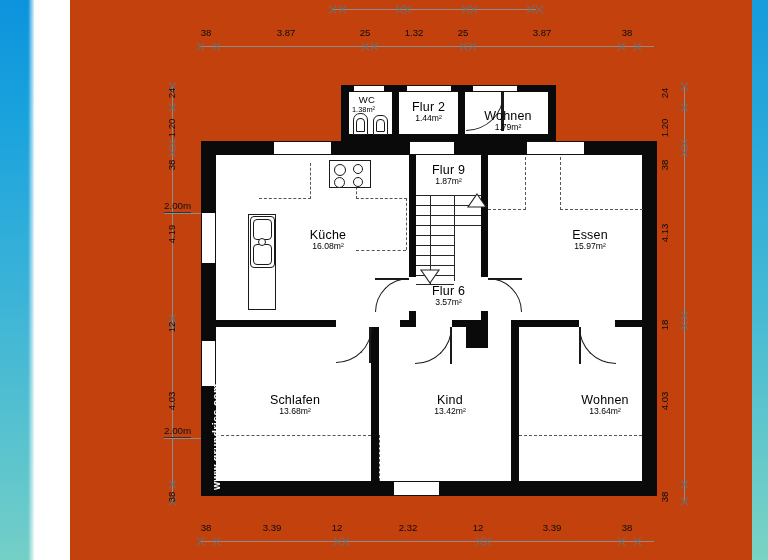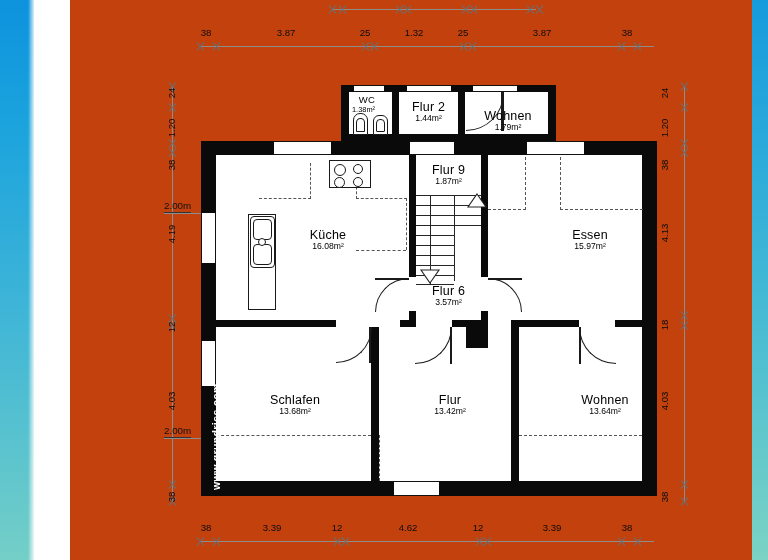--- a/index.html
+++ b/index.html
@@ -170,21 +170,21 @@
       <div class="tick" style="left:262px;top:536px;"></div>
       <div class="tick" style="left:270px;top:536px;"></div>
       <div class="tick" style="left:404px;top:536px;"></div>
       <div class="tick" style="left:412px;top:536px;"></div>
       <div class="tick" style="left:546px;top:536px;"></div>
       <div class="tick" style="left:562px;top:536px;"></div>
 
       <div class="dimtxt" style="left:124px;top:522px;width:24px;">38</div>
       <div class="dimtxt" style="left:178px;top:522px;width:48px;">3.39</div>
       <div class="dimtxt" style="left:255px;top:522px;width:24px;">12</div>
-      <div class="dimtxt" style="left:314px;top:522px;width:48px;">4.62</div>
+      <div class="dimtxt" style="left:314px;top:522px;width:48px;">2.32</div>
       <div class="dimtxt" style="left:396px;top:522px;width:24px;">12</div>
       <div class="dimtxt" style="left:458px;top:522px;width:48px;">3.39</div>
       <div class="dimtxt" style="left:545px;top:522px;width:24px;">38</div>
     </div>
 
     <div class="mtxt" style="left:94px;top:200px;">
       <span class="ul">2.00m</span>
     </div>
     <div class="mtxt" style="left:94px;top:425px;">
       <span class="ul">2.00m</span>
@@ -359,21 +359,21 @@
           <div class="ar">13.68m²</div>
         </div>
       </div>
 
       <div>
         <div class="gap" style="left:346px;top:320px;width:36px;height:7px;"></div>
         <div class="door br" style="left:345px;top:327px;width:37px;height:37px;"></div>
         <div class="leaf" style="left:380px;top:327px;width:2px;height:37px;"></div>
         <div class="dash dash-l" style="left:309px;top:435px;width:1px;height:46px;"></div>
         <div class="lbl" style="left:340px;top:393px;width:80px;">
-          <div class="nm">Flur</div>
+          <div class="nm">Kind</div>
           <div class="ar">13.42m²</div>
         </div>
       </div>
 
       <div>
         <div class="gap" style="left:509px;top:320px;width:36px;height:7px;"></div>
         <div class="door bl" style="left:509px;top:327px;width:37px;height:37px;"></div>
         <div class="leaf" style="left:509px;top:327px;width:2px;height:37px;"></div>
         <div class="dash dash-t" style="left:449px;top:435px;width:123px;height:1px;"></div>
         <div class="lbl" style="left:480px;top:393px;width:110px;">

